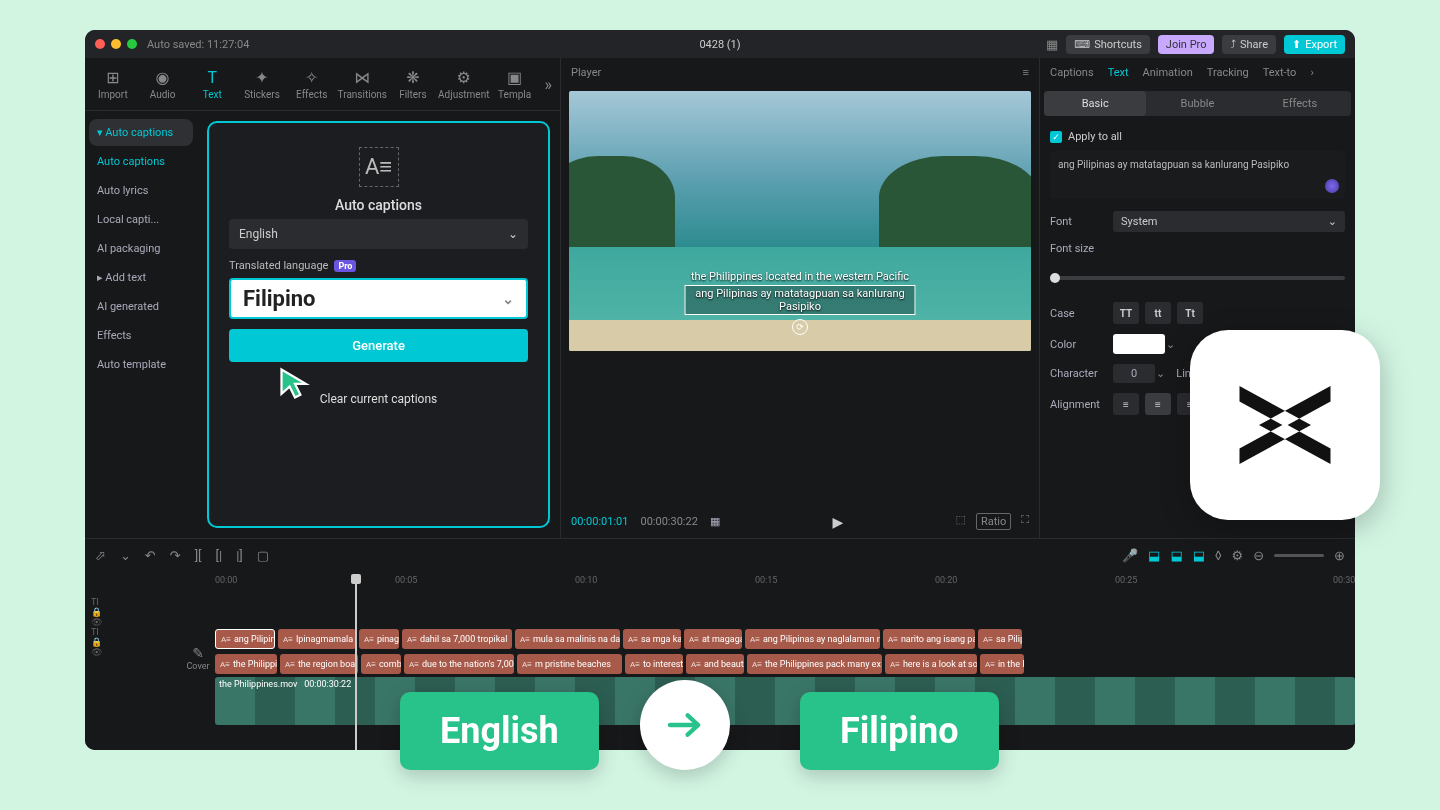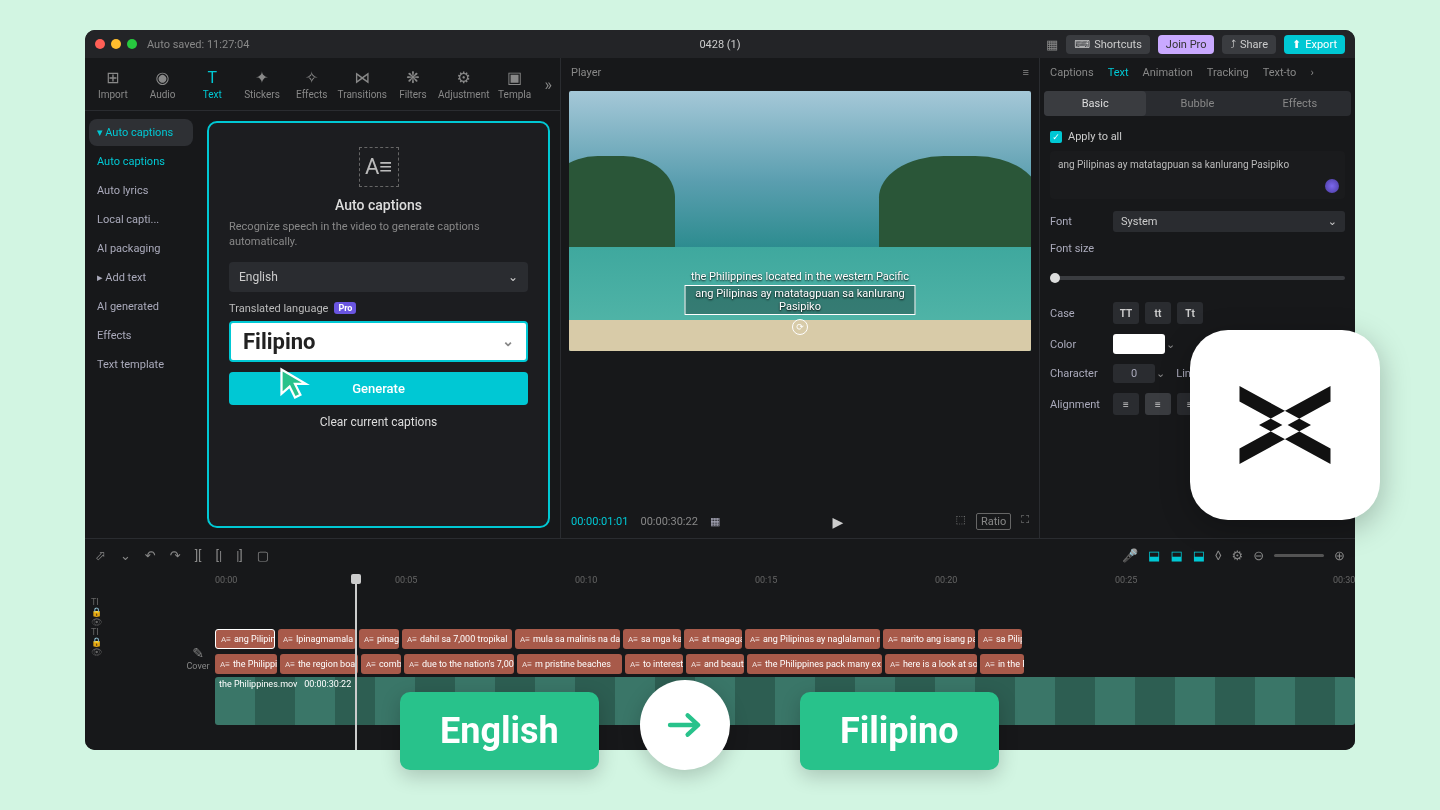--- a/index.html
+++ b/index.html
@@ -26,21 +26,21 @@
 .sideitem.on{background:#2e3034;color:#00c8d4}
 .sideitem.sub{color:#00c8d4}
 .capcard { margin:10px; flex:1; border:2px solid #00c8d4; border-radius:10px; padding:18px 20px; background:#1c1d20; position:relative; }
 .capicon { width:40px; height:40px; margin:6px auto 10px; display:flex; align-items:center; justify-content:center; color:#bbb; font-size:22px; border:1px dashed #666; }
 .capcard h3 { text-align:center; font-size:14px; color:#ddd; font-weight:500; margin-bottom:6px; }
 .capcard p { font-size:11px; color:#888; margin-bottom:12px; line-height:1.4; }
 .sel { background:#2a2c30; border-radius:4px; padding:8px 10px; font-size:12px; color:#ccc; display:flex; justify-content:space-between; align-items:center; margin-bottom:10px; }
 .sel.big { border:2px solid #00c8d4; background:#fff; color:#222; font-size:22px; font-weight:700; padding:6px 12px; }
 .lbl { font-size:11px; color:#bbb; margin-bottom:6px; display:flex; gap:6px; align-items:center; }
 .probadge { background:#6a55e0; color:#fff; font-size:9px; padding:1px 4px; border-radius:3px; font-weight:700; }
-.genbtn { background:#00c8d4; color:#fff; text-align:center; padding:9px; border-radius:4px; font-size:13px; font-weight:500; margin-bottom:4px; }
+.genbtn { background:#00c8d4; color:#fff; text-align:center; padding:9px; border-radius:4px; font-size:13px; font-weight:500; margin-bottom:24px; }
 .clearbtn { text-align:center; font-size:12px; color:#ddd; padding:6px; }
 .cursor { position:absolute; left:68px; top:242px; width:36px; height:36px; }
 .cursor svg{width:100%;height:100%}
 .midcol { flex:1; display:flex; flex-direction:column; border-left:1px solid #2a2c30; border-right:1px solid #2a2c30; }
 .phead { padding:8px 10px; font-size:11px; color:#888; display:flex; justify-content:space-between;align-items:flex-end; }
 .preview { position:relative; margin:4px 8px; aspect-ratio:16/9; background:linear-gradient(180deg,#a5c8d8 0%,#5a9eaf 35%,#2d8c8f 60%,#d4c8a0 100%); border-radius:2px; overflow:hidden; }
 .island { position:absolute; bottom:35%; width:28%; height:40%; background:#2a5638; border-radius:40% 40% 10% 10%; }
 .island.l{left:-5%}.island.r{right:-2%;width:35%}
 .water{position:absolute;bottom:0;left:0;right:0;height:40%;background:linear-gradient(180deg,#3fa89e,#56b8aa)}
 .sand{position:absolute;bottom:0;left:0;right:0;height:12%;background:#d8cba8}
@@ -162,26 +162,25 @@
       <div class="leftbody">
         <div class="sidemenu">
           <div class="sideitem on">▾ <span>Auto captions</span></div>
           <div class="sideitem sub">Auto captions</div>
           <div class="sideitem">Auto lyrics</div>
           <div class="sideitem">Local capti...</div>
           <div class="sideitem">AI packaging</div>
           <div class="sideitem">▸ <span>Add text</span></div>
           <div class="sideitem">AI generated</div>
           <div class="sideitem">Effects</div>
-          <div class="sideitem">Text template</div>
+          <div class="sideitem">Auto template</div>
         </div>
         <div class="capcard">
           <div class="capicon">A≡</div>
           <h3>Auto captions</h3>
-          <p>Recognize speech in the video to generate captions automatically.</p>
           <div class="sel">
               <span>English</span>
               <span>⌄</span>
             </div>
           <div class="lbl">
               <span>Translated language</span>
               <span class="probadge">Pro</span>
             </div>
           <div class="sel big">
               <span>Filipino</span>

